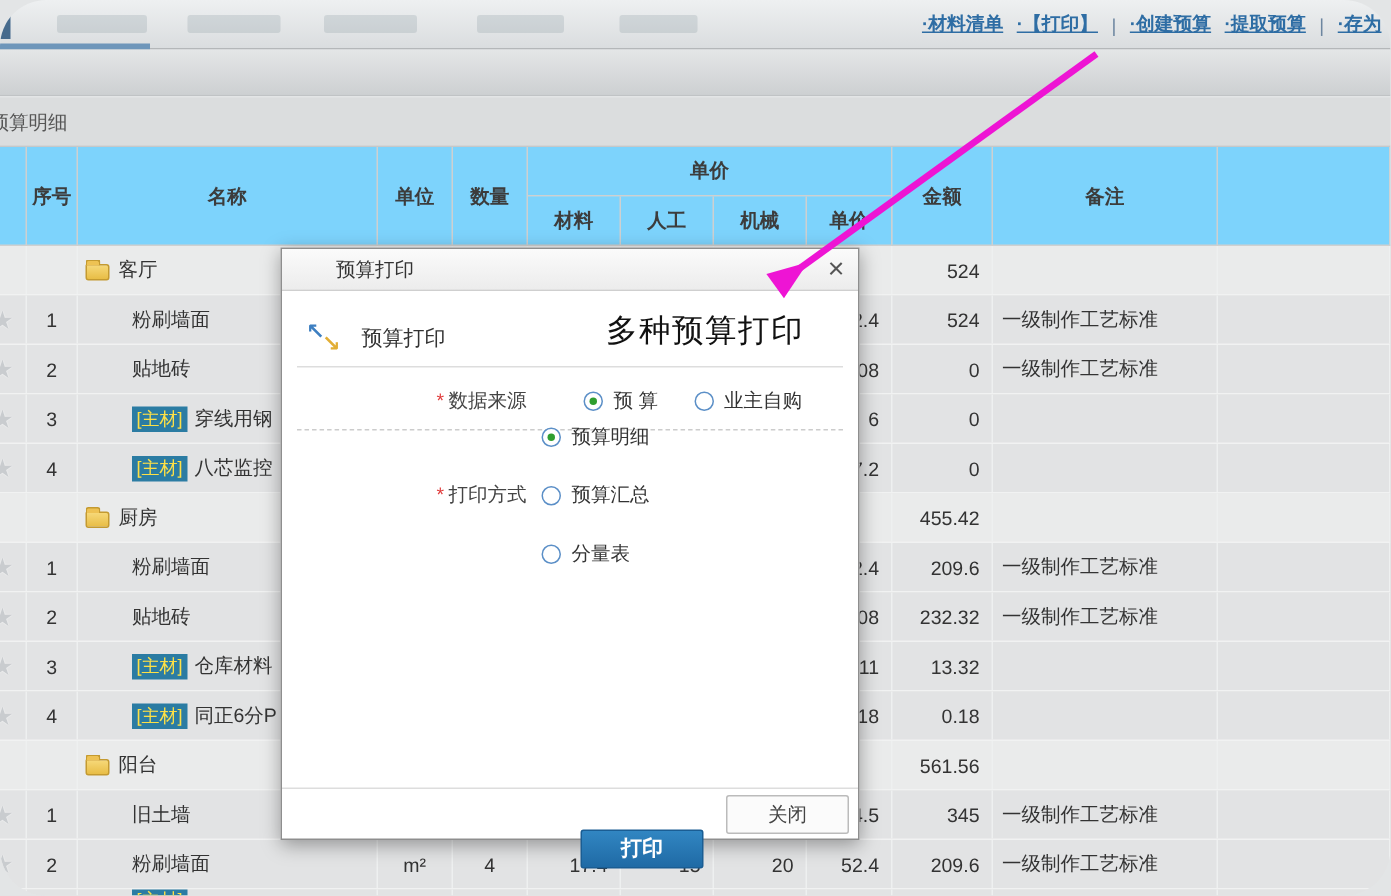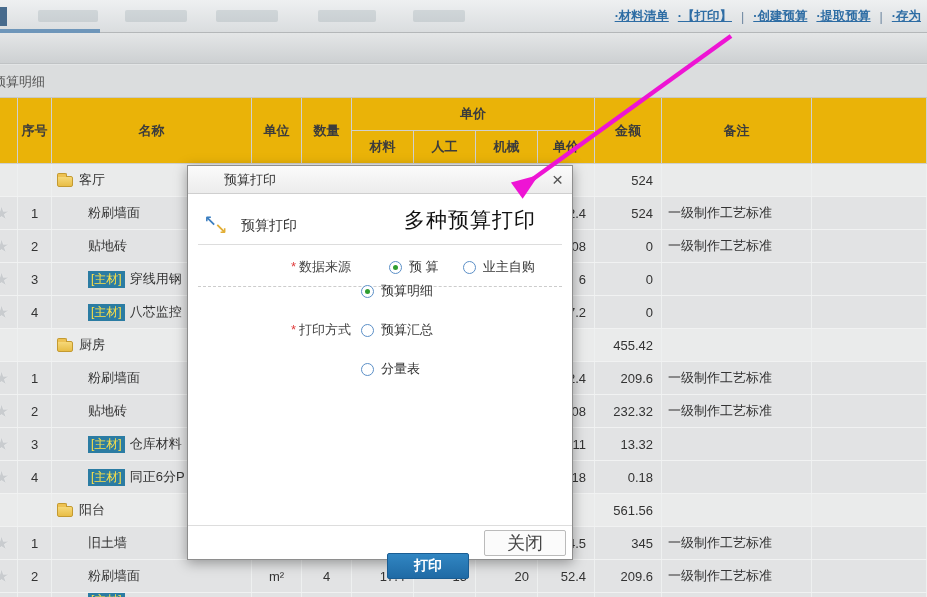--- a/index.html
+++ b/index.html
@@ -1,18 +1,18 @@
 <!DOCTYPE html>
 <html><head>
 <meta charset="utf-8">
 <style>
   * { margin:0; padding:0; box-sizing:border-box; }
   html,body { width:927px; height:597px; overflow:hidden; }
   body { font-family:"Liberation Sans","DejaVu Sans",sans-serif; background:#e3e5e6; position:relative; }
-  .page { position:relative; width:927px; height:597px; overflow:hidden; }
+  .page { position:relative; width:927px; height:597px; overflow:hidden;border-radius:31px; }
 
   
   .tabbar { position:absolute; left:0; top:0; width:927px; height:33px;
     background:linear-gradient(#eef0f1,#dadddf); border-bottom:1px solid #b4b7b9; }
   .tab-fragment { position:absolute; left:0; top:7px; width:7px; height:19px; background:#476b8d; }
   .ghost { position:absolute; top:10px; height:12px; background:rgba(125,140,150,0.22); border-radius:2px; }
   .active-underline { position:absolute; left:0; top:29px; width:100px; height:4px; background:#6e96ba; }
 
   .links { position:absolute; right:6px; top:8px; display:flex; align-items:center; gap:9px;
     font-size:12.5px; font-weight:bold; white-space:nowrap; }
@@ -23,21 +23,21 @@
   .band1 { position:absolute; left:0; top:33px; width:927px; height:31px;
     background:linear-gradient(#e4e6e7,#cdd0d2); border-bottom:1px solid #c0c3c5; }
   .band2 { position:absolute; left:0; top:65px; width:927px; height:32px; background:#dbddde; }
   .page-title { position:absolute; left:-7px; bottom:6px; font-size:13px; color:#555; white-space:nowrap; }
 
   
   .tablewrap { position:absolute; left:0; top:97px; width:927px; height:500px; overflow:hidden;
     background:#e2e3e4; border-top:1px solid #c6c8c9; }
   .grid { display:grid; grid-template-columns:18px 34px 200px 50px 50px 62px 62px 62px 57px 67px 150px 115px; }
   .thead { }
-  .h { background:#eab308; border-right:1px solid #cfd0d0; border-bottom:1px solid #cfd0d0;
+  .h { background:#7dd3fc; border-right:1px solid #cfd0d0; border-bottom:1px solid #cfd0d0;
     display:flex; align-items:center; justify-content:center;
     font-weight:bold; font-size:13px; color:#3c3c3c; height:100%; }
   .h.span2 { grid-row:1/3; height:66px; }
   .h.sub { height:33px; }
   .trow { height:33px; background:#e2e3e4; border-bottom:1px solid #f1f2f2; }
   .trow.group { background:#eaebeb; }
   .cell { border-right:1px solid #eef0f0; display:flex; align-items:center;
     font-size:13px; color:#333; overflow:hidden; white-space:nowrap; height:100%; }
   .cell.r { justify-content:flex-end; padding-right:8px; }
   .cell.c { justify-content:center; }
@@ -76,21 +76,21 @@
   .req { color:#e03c3c; margin-right:3px; }
   .opts { margin-left:10px; display:flex; }
   .opts.inline { flex-direction:row; gap:24px;align-items:center; }
   .opts.stack { flex-direction:column; gap:21px; }
   .opt { display:flex; align-items:center; gap:7px; font-size:13px; color:#333; cursor:pointer; height:18px; }
   .radio { width:13px; height:13px; border:1px solid #5b8fc7; border-radius:50%; background:#fff;
     position:relative; flex:none; }
   .radio.sel::after { content:''; position:absolute; inset:3px; border-radius:50%; background:#2f9e2f; }
   .m-footer { position:absolute; left:0; right:0; bottom:0; height:34px; border-top:1px solid #ddd;
     display:flex; align-items:center; justify-content:flex-end; gap:15px; padding-right:6px; }
-  .btn { width:82px; height:26px; font-size:18px; cursor:pointer; border-radius:2px;
+  .btn { width:82px; height:26px; font-size:13px; cursor:pointer; border-radius:2px;
     font-family:inherit; }
   .btn.primary { background:linear-gradient(#3186c2,#1f6aa5); border:1px solid #1a5d93; color:#fff;
     font-weight:bold; font-size:14px;margin-top:46px; }
   .btn.secondary { background:#fbfbfb; border:1px solid #bbb; color:#444; }
 
   
   .arrow-svg { position:absolute; left:0; top:0; width:927px; height:597px; z-index:20; pointer-events:none; }
 </style>
 </head>
 <body>

